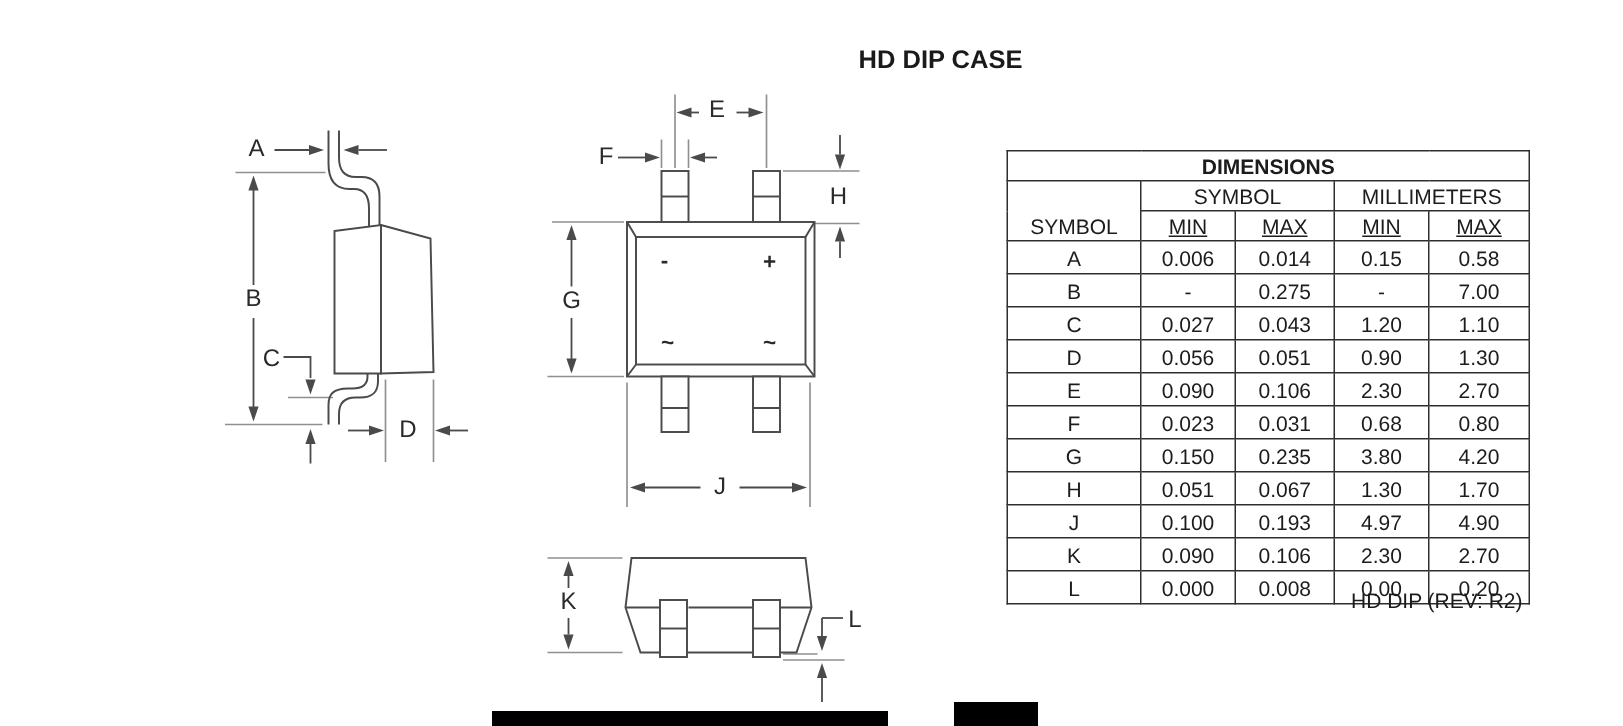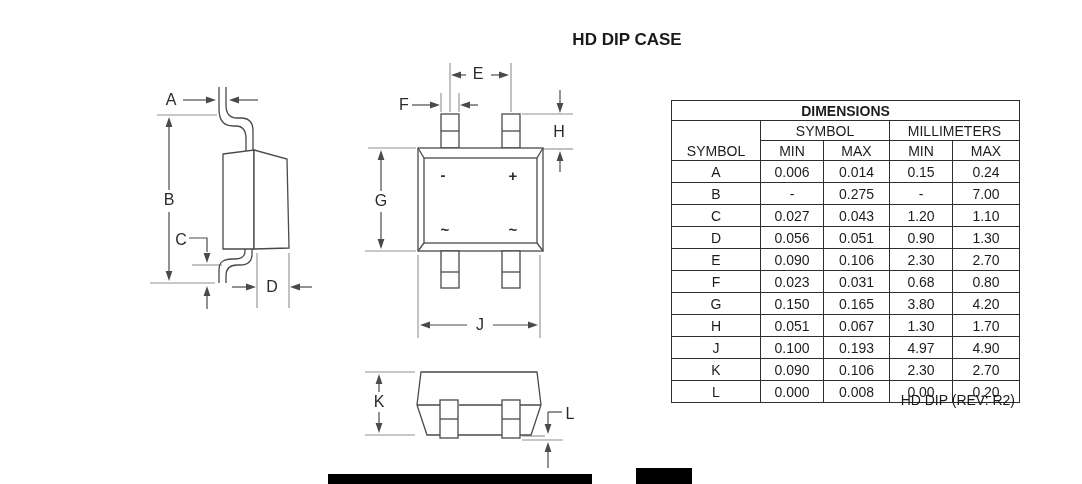--- a/index.html
+++ b/index.html
@@ -28,21 +28,21 @@
   }
   .dims-table {
     position:absolute; left:671px; top:100px; width:348px;
     border-collapse:collapse; table-layout:fixed;
     border:1px solid #a21caf;
     font-size:14px; color:#1c1c1c;
   }
   .dims-table td { border:1px solid #2e2e2e; text-align:center; padding:0; overflow:hidden; }
   .dims-table .r-head  { height:20px; font-weight:bold; }
   .dims-table .r-units td { height:19px; }
-  .dims-table .r-mm td    { height:19px; }
+  .dims-table .r-mm td    { height:19px;text-decoration:underline; }
   .dims-table .r-data td  { height:21px; }
   .dims-table .sym { vertical-align:bottom; padding-bottom:1px; }
   .table-caption {
     position:absolute; left:671px; top:392px; width:344px;
     text-align:right; font-size:14px; color:#1a1a1a;
   }
   .bar { position:absolute; background:#000000; }
   .bar-left  { left:328px; top:474px; width:264px; height:10px; }
   .bar-right { left:636px; top:468px; width:56px;  height:16px; }
 </style>
@@ -212,21 +212,21 @@
         <td>MIN</td>
         <td>MAX</td>
         <td>MIN</td>
         <td>MAX</td>
       </tr>
       <tr class="r-data">
         <td>A</td>
         <td>0.006</td>
         <td>0.014</td>
         <td>0.15</td>
-        <td>0.24</td>
+        <td>0.58</td>
       </tr>
       <tr class="r-data">
         <td>B</td>
         <td>-</td>
         <td>0.275</td>
         <td>-</td>
         <td>7.00</td>
       </tr>
       <tr class="r-data">
         <td>C</td>
@@ -252,21 +252,21 @@
       <tr class="r-data">
         <td>F</td>
         <td>0.023</td>
         <td>0.031</td>
         <td>0.68</td>
         <td>0.80</td>
       </tr>
       <tr class="r-data">
         <td>G</td>
         <td>0.150</td>
-        <td>0.165</td>
+        <td>0.235</td>
         <td>3.80</td>
         <td>4.20</td>
       </tr>
       <tr class="r-data">
         <td>H</td>
         <td>0.051</td>
         <td>0.067</td>
         <td>1.30</td>
         <td>1.70</td>
       </tr>

